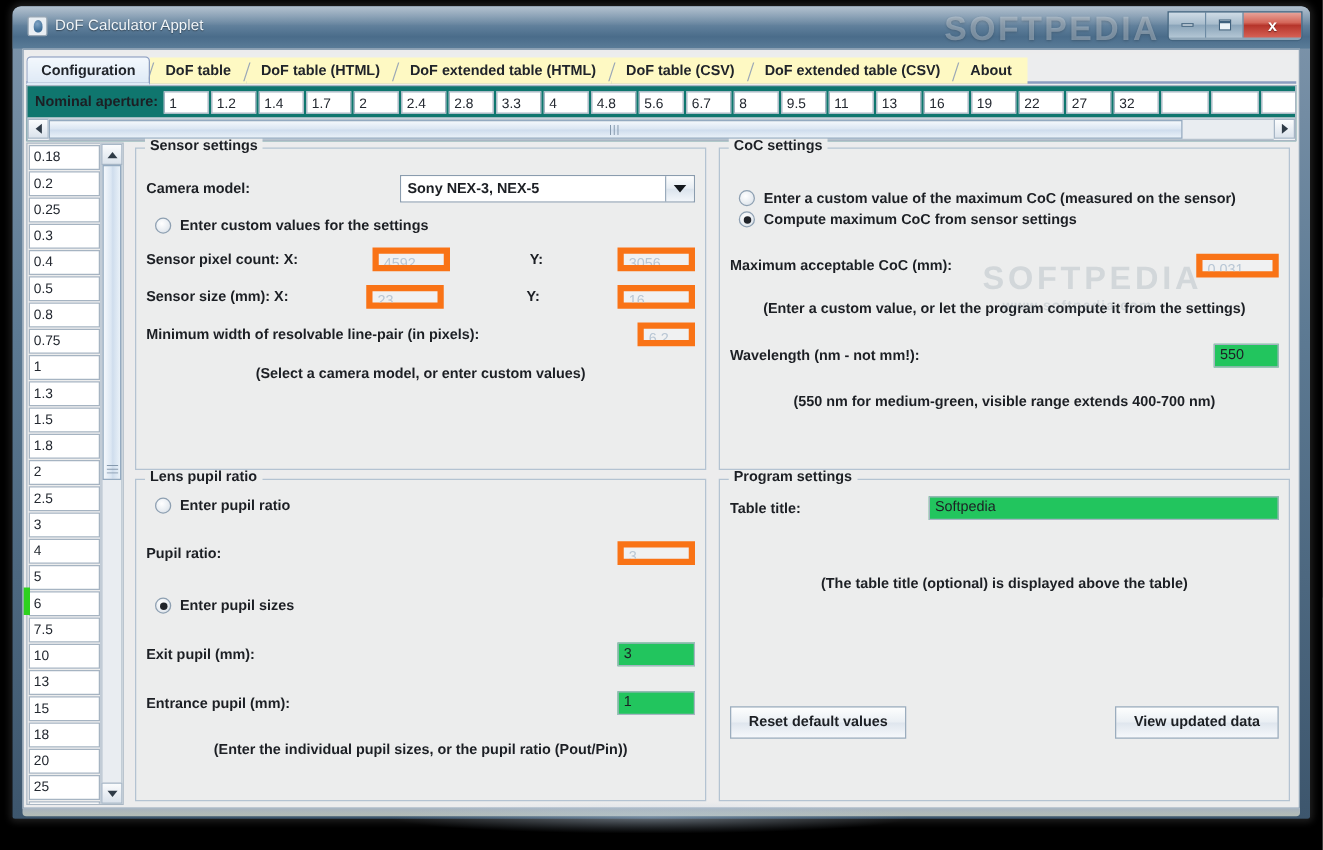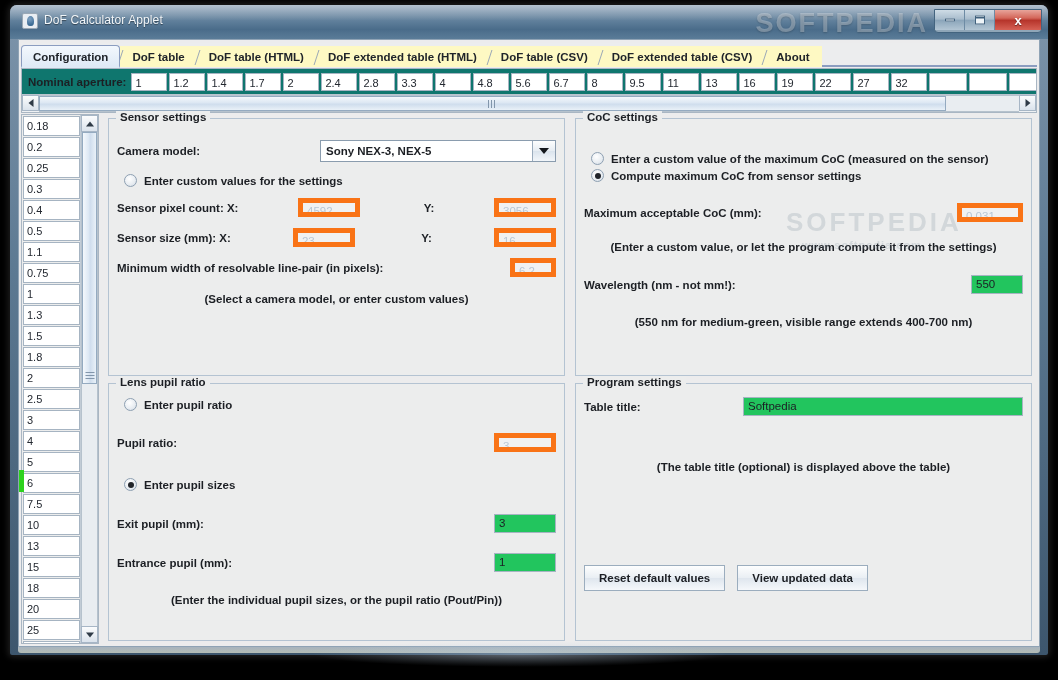--- a/index.html
+++ b/index.html
@@ -515,21 +515,21 @@
     position: absolute; left: 50%; top: 50%;
     transform: translate(-50%,-50%);
     border-style: solid;
     border-width: 6px 5px 0 5px;
     border-color: #14181d transparent transparent transparent;
   }
 
   
   .btn-row {
     display: flex;
-    justify-content: flex-start;
+    justify-content: space-between;
     gap: 12px;
     margin-top: 92px;
   }
   .btn {
     height: 26px;
     line-height: 24px;
     padding: 0 14px;
     font-size: 11.5px;
     font-weight: bold;
     color: #1c1f24;
@@ -651,21 +651,21 @@
       <div class="body-split">
 
         <div class="dist-col">
           <div class="dist-list">
             <div class="dist-item">0.18</div>
             <div class="dist-item">0.2</div>
             <div class="dist-item">0.25</div>
             <div class="dist-item">0.3</div>
             <div class="dist-item">0.4</div>
             <div class="dist-item">0.5</div>
-            <div class="dist-item">1.1</div>
+            <div class="dist-item">0.8</div>
             <div class="dist-item">0.75</div>
             <div class="dist-item">1</div>
             <div class="dist-item">1.3</div>
             <div class="dist-item">1.5</div>
             <div class="dist-item">1.8</div>
             <div class="dist-item">2</div>
             <div class="dist-item">2.5</div>
             <div class="dist-item">3</div>
             <div class="dist-item">4</div>
             <div class="dist-item">5</div>

